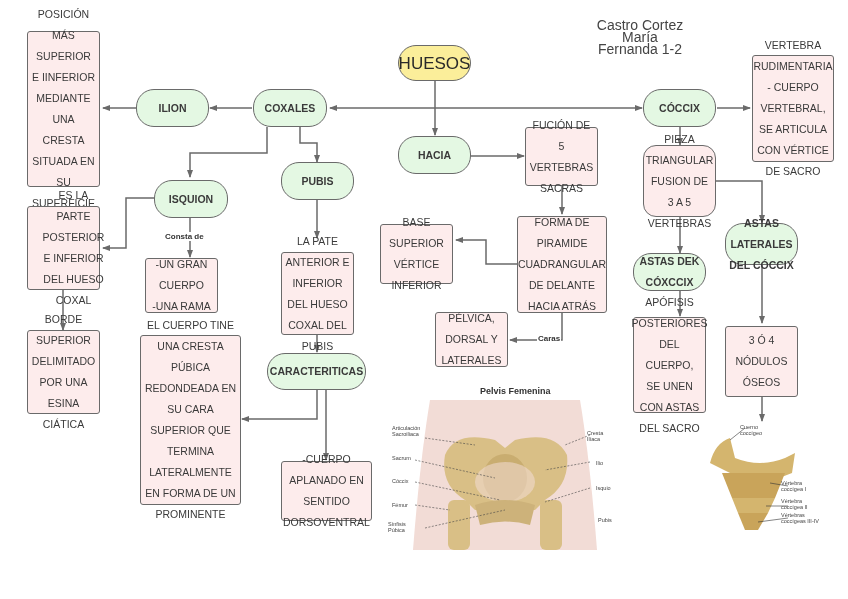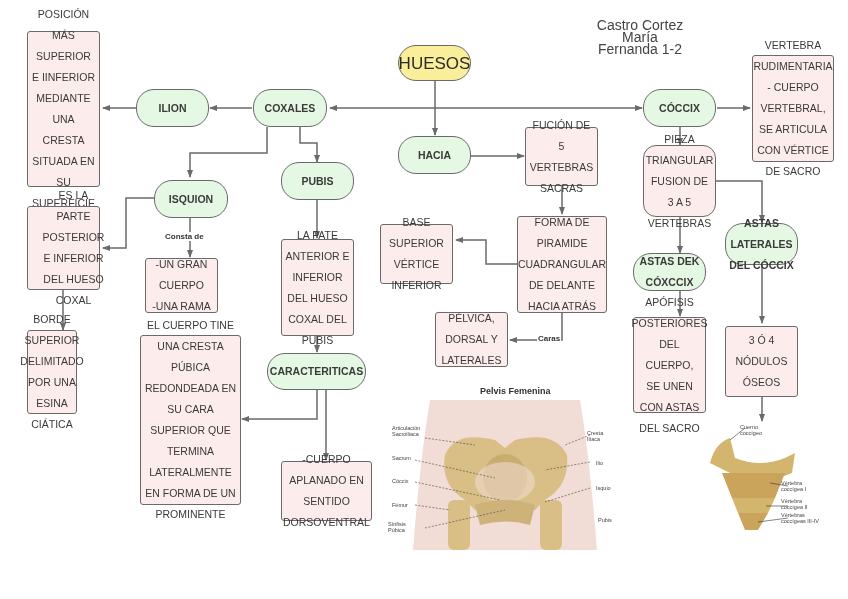--- a/index.html
+++ b/index.html
@@ -105,29 +105,29 @@
 <div class="node rect" style="left:27px;top:206px;width:73px;height:84px;padding-left:20px;">ES LA
 PARTE
 POSTERIOR
 E INFERIOR
 DEL HUESO
 COXAL</div>
 <div class="edge-label" style="left:164px;top:232px;">Consta de</div>
 <div class="node rect" style="left:145px;top:258px;width:73px;height:55px;">-UN GRAN
 CUERPO
 -UNA RAMA</div>
-<div class="node rect" style="left:27px;top:330px;width:50px;height:84px;">BORDE
+<div class="node rect" style="left:27px;top:330px;width:73px;height:84px;">BORDE
 SUPERIOR
 DELIMITADO
 POR UNA
 ESINA
 CIÁTICA</div>
 
 <div class="node pill" style="left:281px;top:162px;width:73px;height:38px;">PUBIS</div>
-<div class="node rect" style="left:281px;top:239px;width:73px;height:97px;">LA PATE
+<div class="node rect" style="left:281px;top:252px;width:73px;height:83px;">LA PATE
 ANTERIOR E
 INFERIOR
 DEL HUESO
 COXAL DEL
 PUBIS</div>
 <div class="node pill" style="left:267px;top:353px;width:99px;height:37px;">CARACTERITICAS</div>
 <div class="node rect" style="left:140px;top:335px;width:101px;height:170px;">EL CUERPO TINE
 UNA CRESTA
 PÚBICA
 REDONDEADA EN

